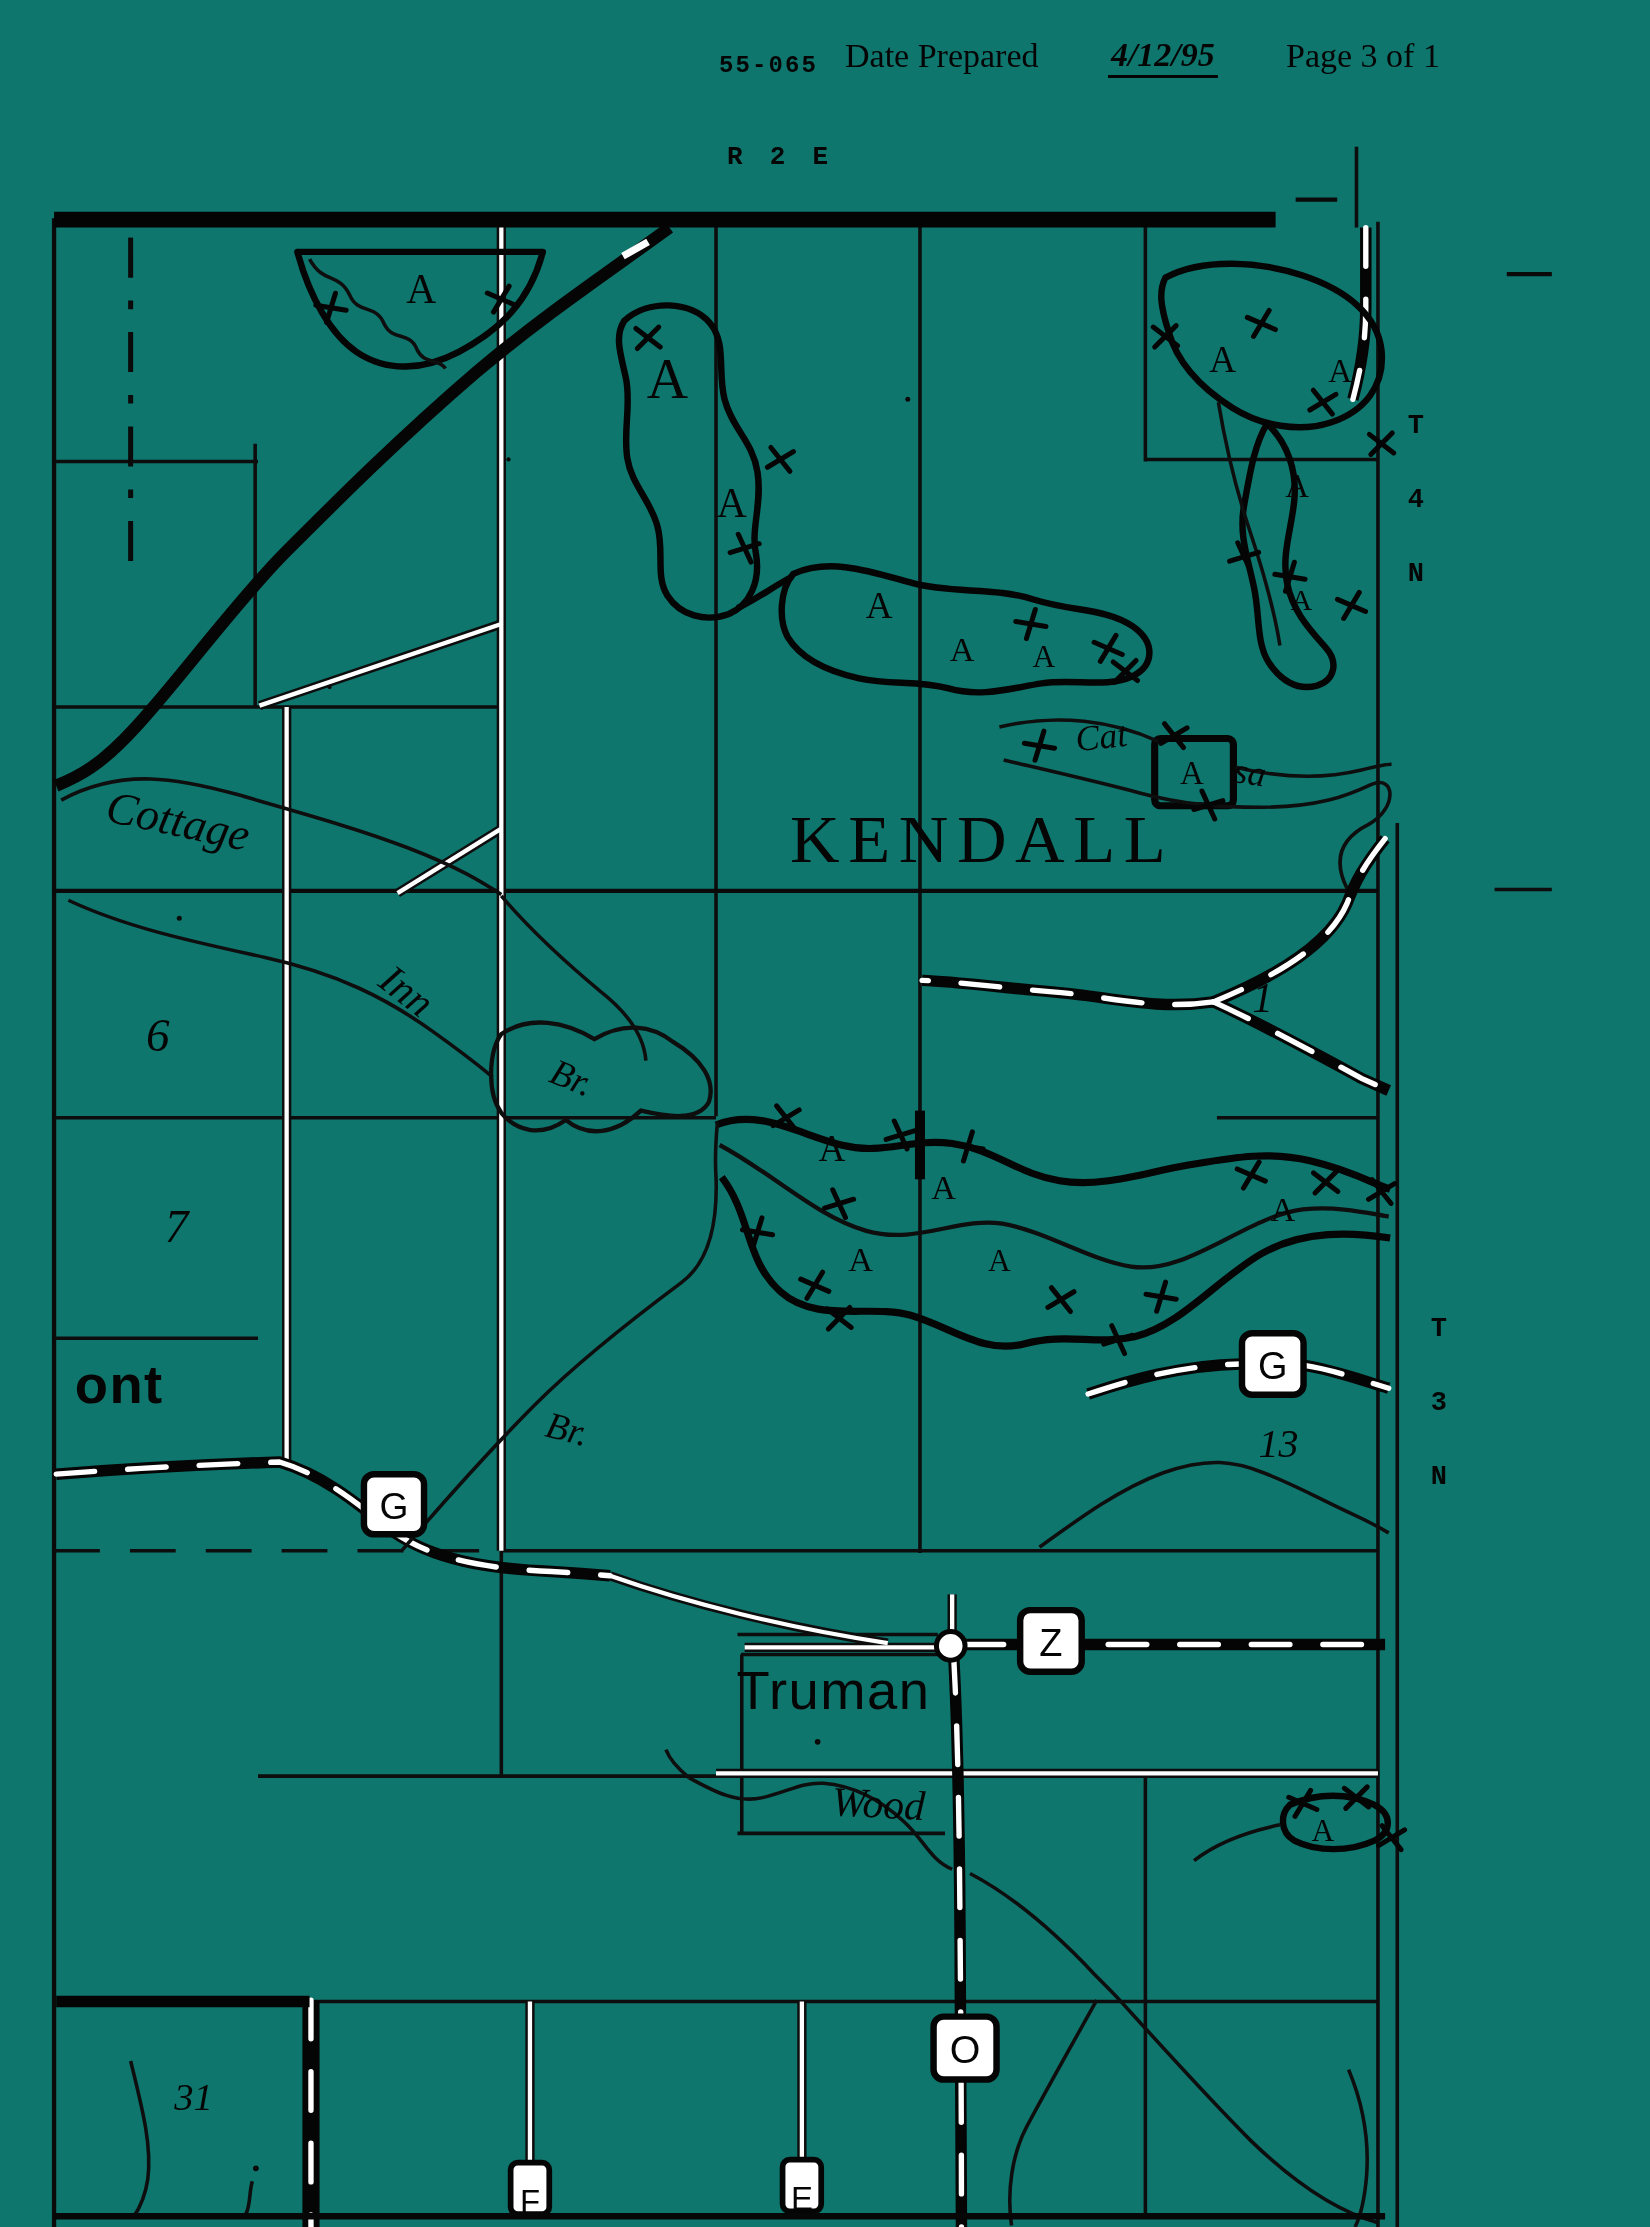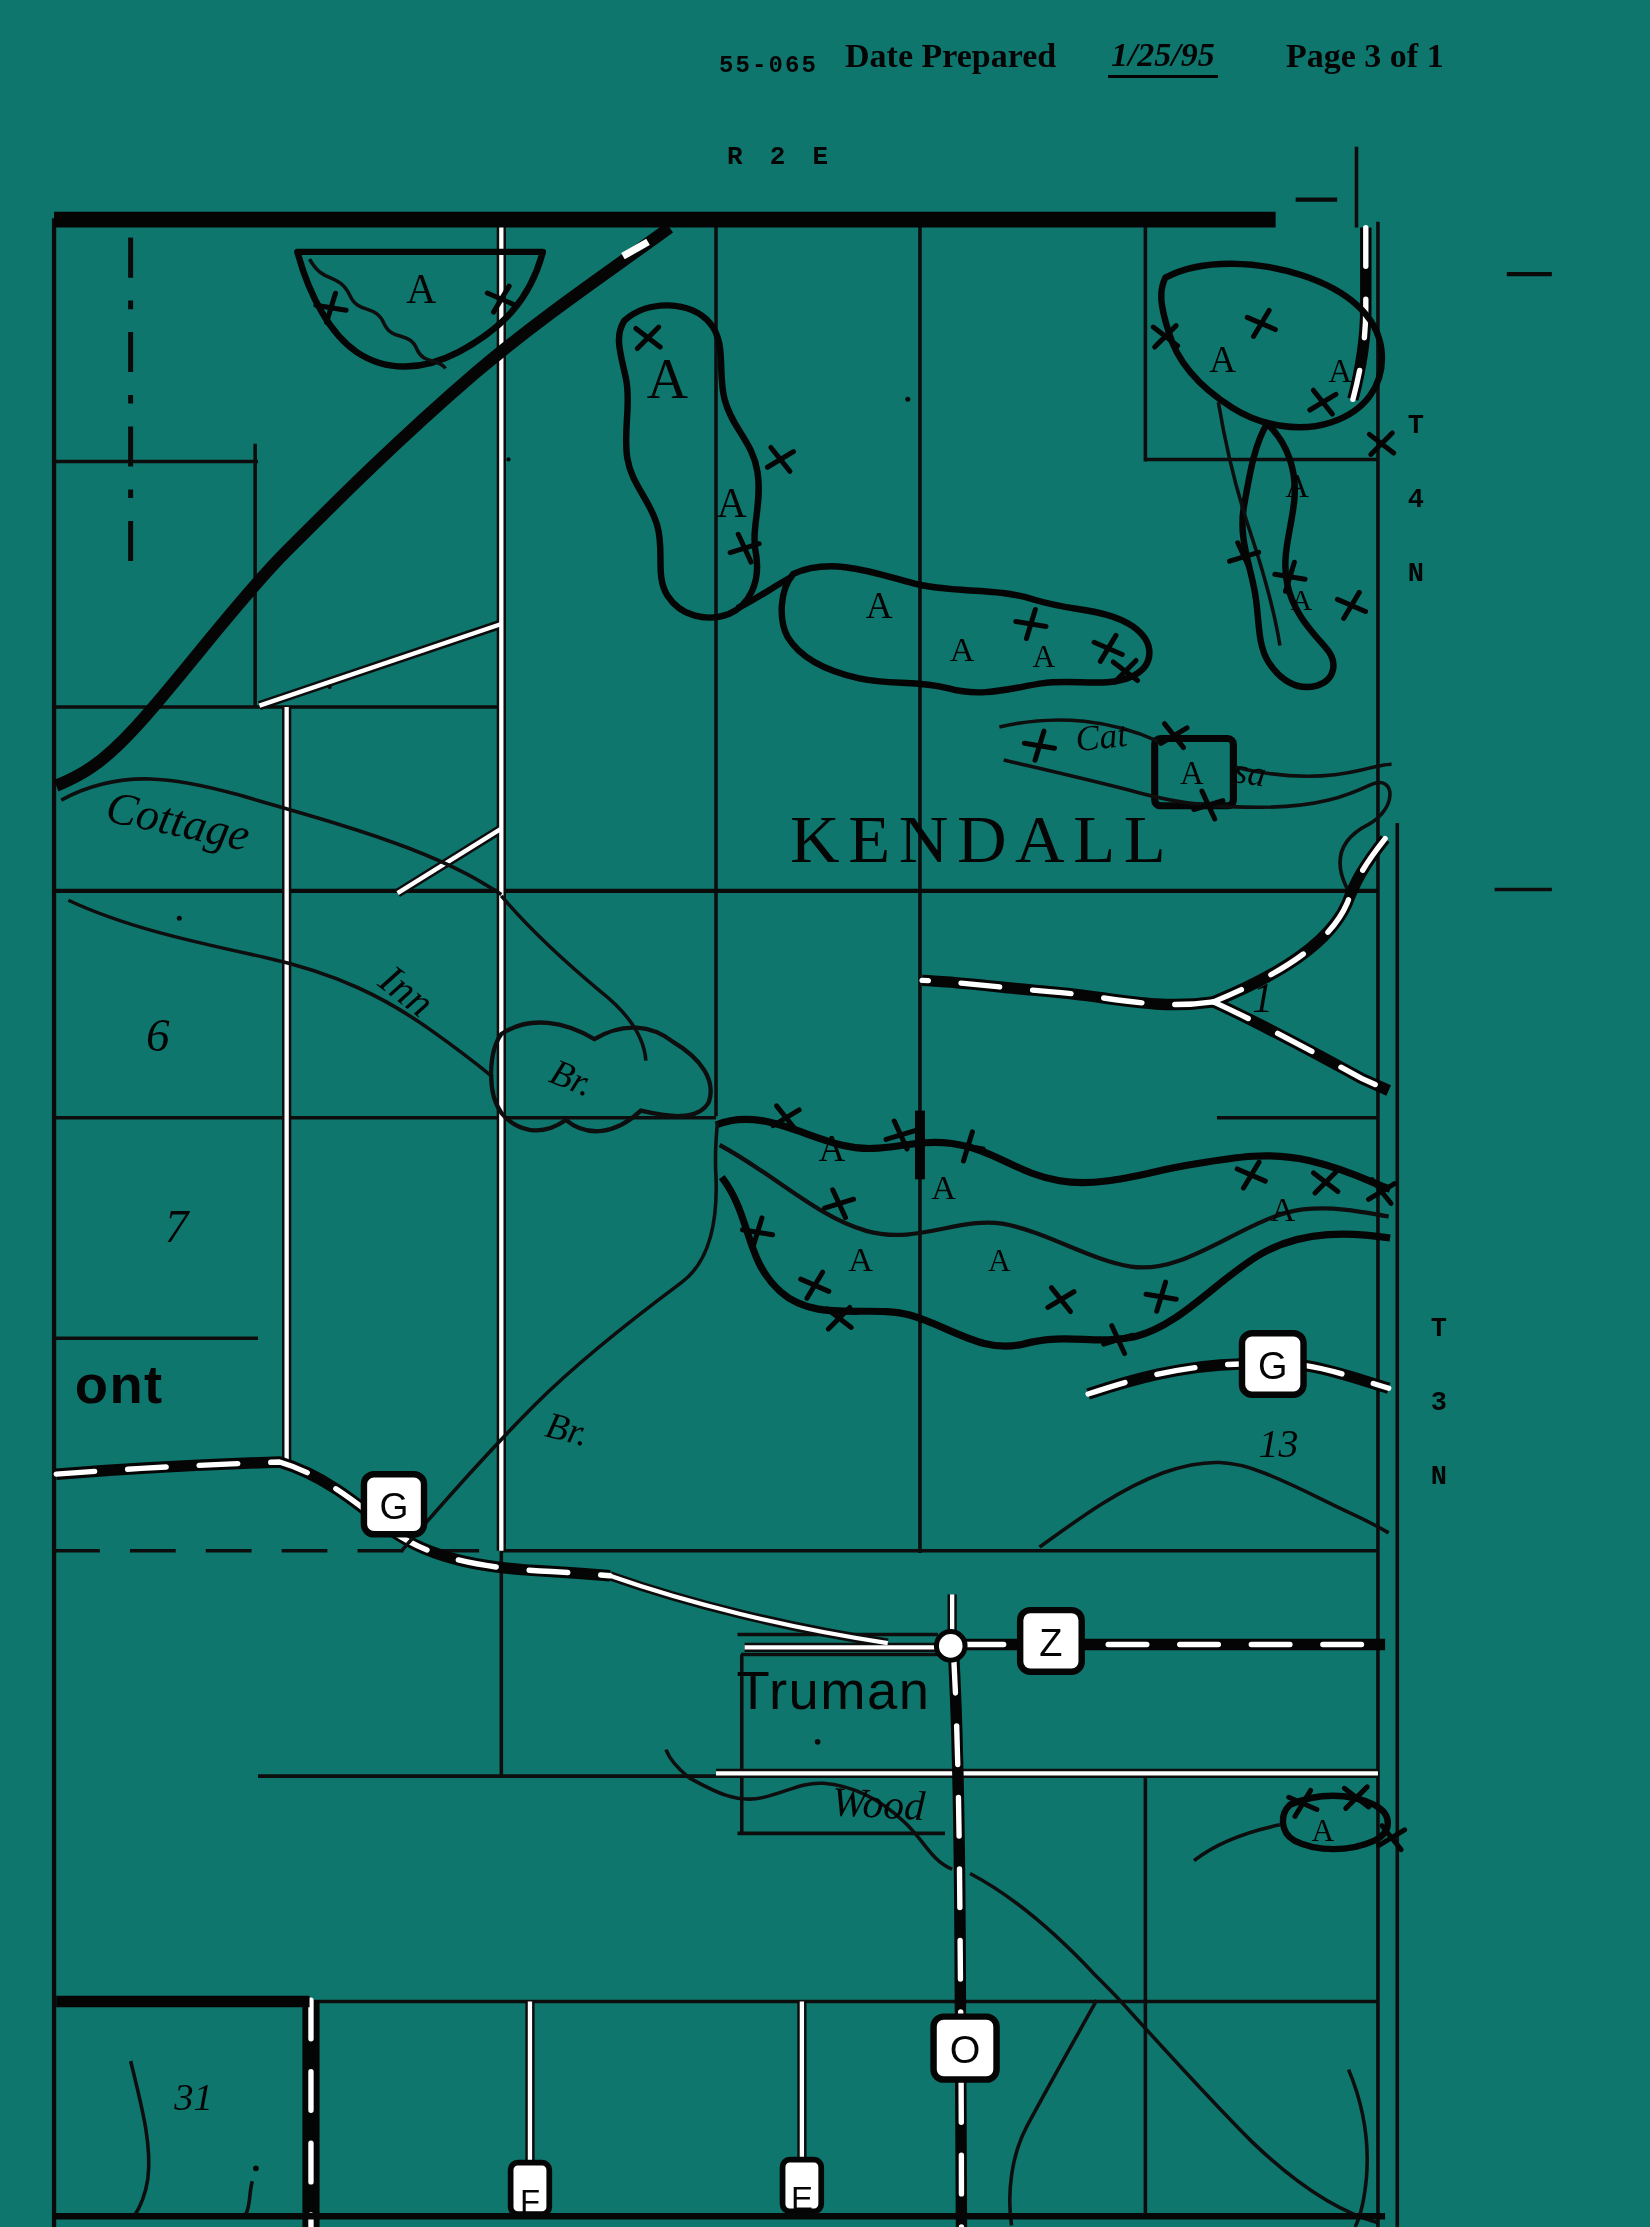--- a/index.html
+++ b/index.html
@@ -1,20 +1,20 @@
 <!DOCTYPE html>
 <html style="font-size:11.5px"><head>
 <meta charset="utf-8">
 <style>
   html,body{margin:0;padding:0;background:#fff;}
   body{width:1651px;height:2227px;position:relative;font-family:"Liberation Serif", serif;color:#050505;}
   #page{position:absolute;inset:0;background:#0f766e;overflow:hidden;}
   .abs{position:absolute;white-space:nowrap;}
   .hdr-mono{font-family:"Liberation Mono", monospace;font-size:24px;letter-spacing:2.1px;font-weight:600;}
-  .hdr-serif{font-family:"Liberation Serif", serif;font-size:34px;font-weight:700;}
+  .hdr-serif{font-family:"Liberation Serif", serif;font-size:34px;font-weight:400;}
   .hdr-date{font-family:"Liberation Serif", serif;font-size:34px;font-weight:700;font-style:italic;border-bottom:3.6px solid #050505;padding:0 2.9px 1.4px 2.9px;}
   .coord-mono{font-family:"Liberation Mono", monospace;font-size:26px;font-weight:600;word-spacing:11.5px;}
   .twp{display:flex;flex-direction:column;gap:44px;font-family:"Liberation Mono", monospace;font-size:27px;font-weight:600;text-align:center;width:31.5px;}
   svg{position:absolute;inset:0;}
   .g5{stroke:#0d0d0d;stroke-width:5;fill:none;}
   .g6{stroke:#0a0a0a;stroke-width:6;fill:none;}
   .g8{stroke:#070707;stroke-width:9;fill:none;}
   .dashdot{stroke:#0a0a0a;stroke-width:7;fill:none;stroke-dasharray:56 32 12 32;}
   .dashline{stroke:#0d0d0d;stroke-width:5;fill:none;stroke-dasharray:64 42;}
   .hv22{stroke:#040404;stroke-width:22;fill:none;}
@@ -34,21 +34,21 @@
   .speck{fill:#0a0a0a;}
 </style>
 </head>
 <body>
 
 <div id="page">
 
   <div>
     <span class="abs hdr-mono" style="left:719px;top:52px;">55-065</span>
     <span class="abs hdr-serif" style="left:845px;top:37px;">Date Prepared</span>
-    <span class="abs hdr-date" style="left:1108px;top:36px;">1/25/95</span>
+    <span class="abs hdr-date" style="left:1108px;top:36px;">4/12/95</span>
     <span class="abs hdr-serif" style="left:1286px;top:37px;">Page 3 of 1</span>
   </div>
 
   <span class="abs coord-mono" style="left:727px;top:142px;">R 2 E</span>
   <div class="abs twp" style="left:1400px;top:411px;">
     <span>T</span>
     <span>4</span>
     <span>N</span>
   </div>
   <div class="abs twp" style="left:1423px;top:1314px;">

